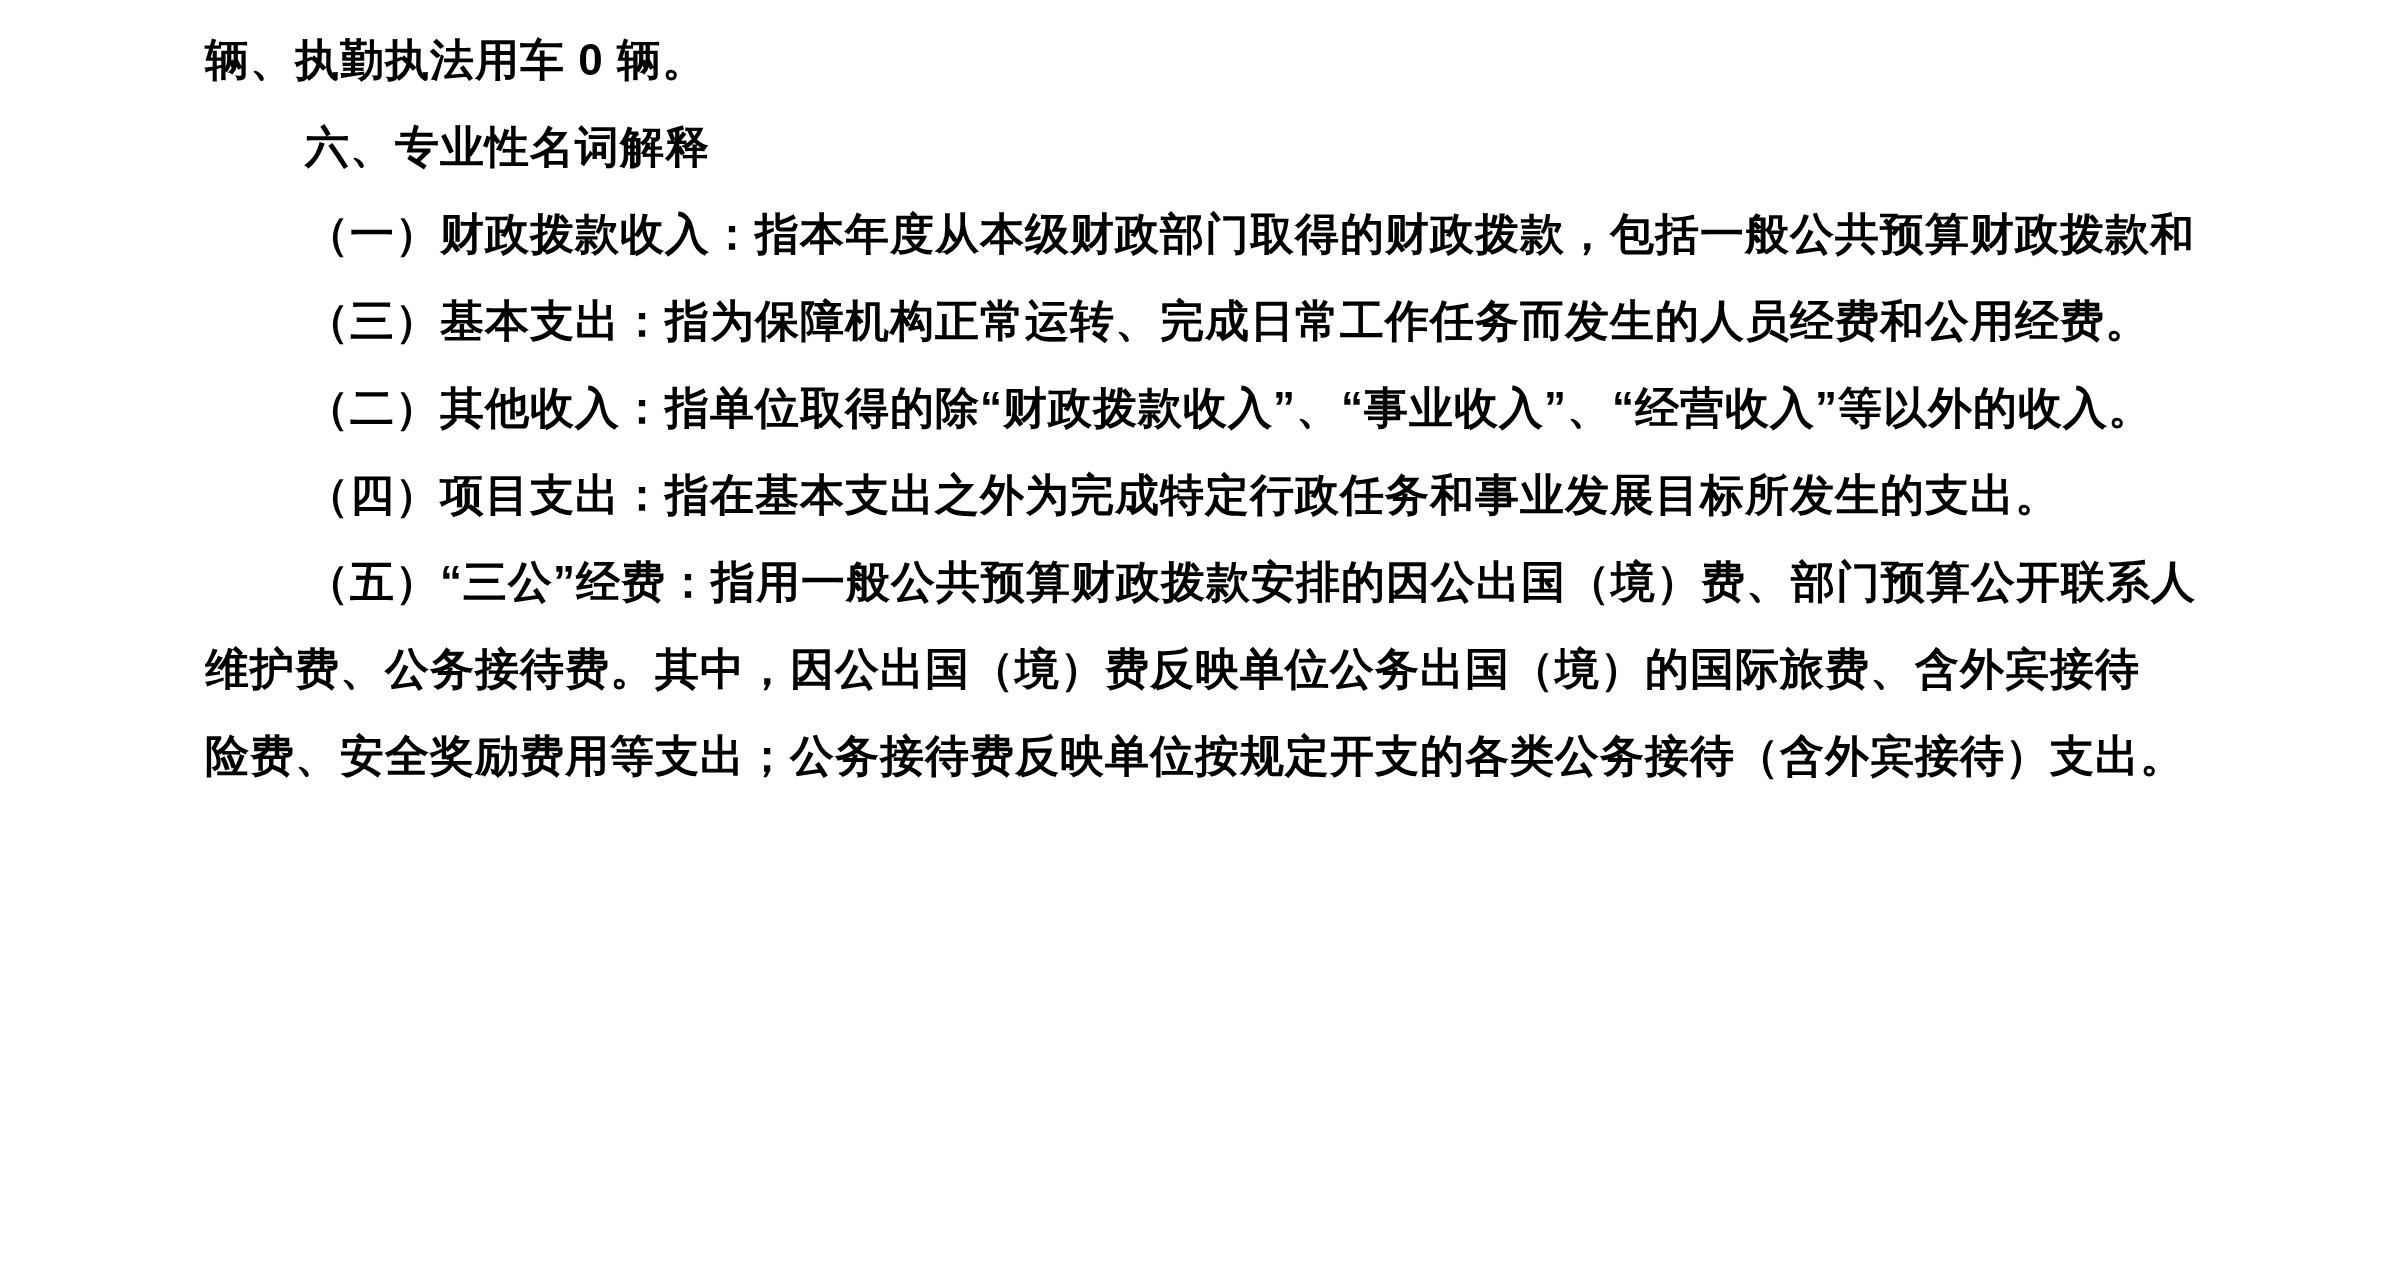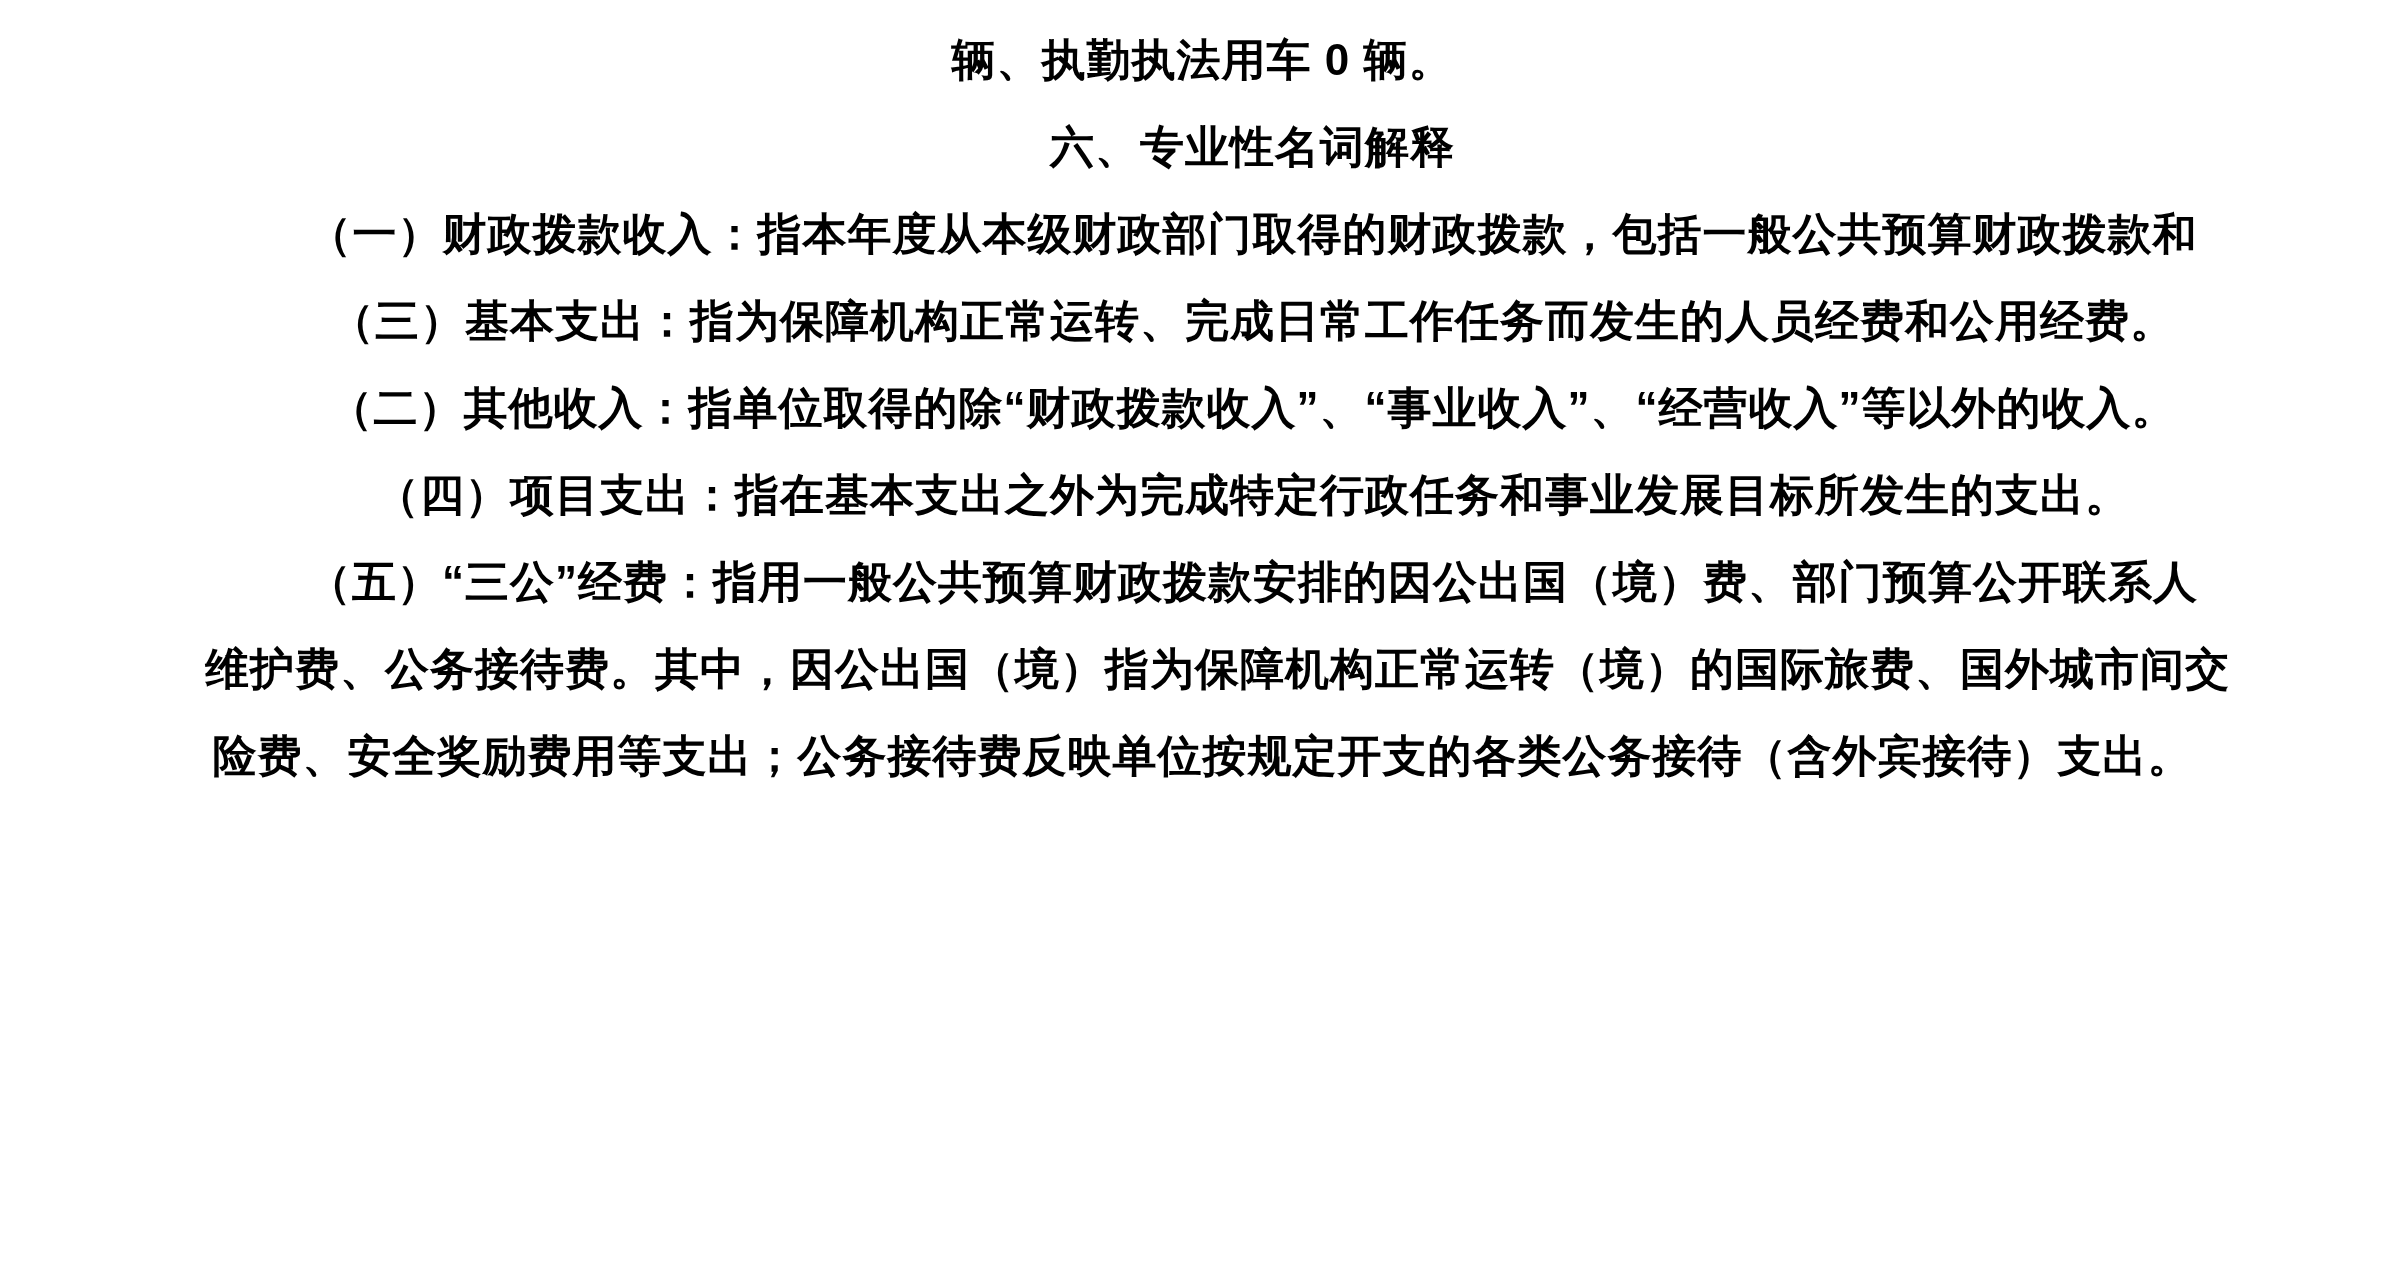--- a/index.html
+++ b/index.html
@@ -13,21 +13,20 @@
     height: 1261px;
     box-sizing: border-box;
     background: #ffffff;
     color: #000000;
     font-family: "Liberation Sans", "DejaVu Sans", sans-serif;
     font-weight: bold;
     font-size: 44px;
     letter-spacing: 1px;
     padding: 16px 200px 0 205px;
     overflow: hidden;
-    text-align: center;
   }
   .line {
     height: 87px;
     line-height: 87px;
     white-space: nowrap;
   }
   .indent {
     padding-left: 100px;
   }
   .footer-gap {
@@ -49,20 +48,20 @@
 
 
   <div class="line indent">（三）基本支出：指为保障机构正常运转、完成日常工作任务而发生的人员经费和公用经费。</div>
 
   <div class="line indent">（二）其他收入：指单位取得的除“财政拨款收入”、“事业收入”、“经营收入”等以外的收入。</div>
 
   <div class="line indent">（四）项目支出：指在基本支出之外为完成特定行政任务和事业发展目标所发生的支出。</div>
 
   <div class="line indent">（五）“三公”经费：指用一般公共预算财政拨款安排的因公出国（境）费、部门预算公开联系人</div>
 
-  <div class="line">维护费、公务接待费。其中，因公出国（境）指为保障机构正常运转（境）的国际旅费、国外城市间交</div>
+  <div class="line">维护费、公务接待费。其中，因公出国（境）费反映单位公务出国（境）的国际旅费、含外宾接待</div>
 
 
 
   <div class="line">险费、安全奖励费用等支出；公务接待费反映单位按规定开支的各类公务接待（含外宾接待）支出。</div>
 
 
 </div>
 
 </body></html>

